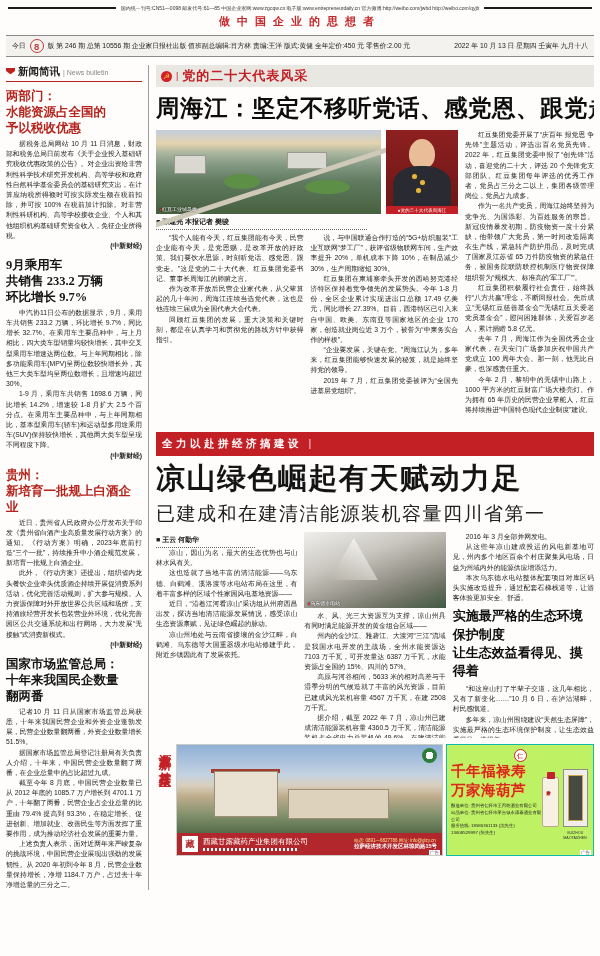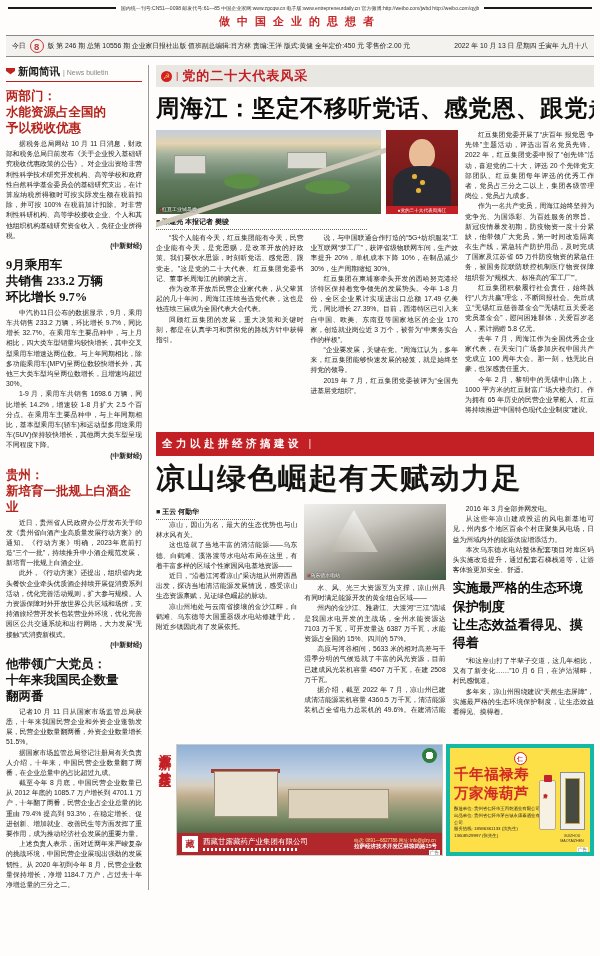--- a/index.html
+++ b/index.html
@@ -93,21 +93,21 @@
   .tibet-bar{background:#b1272b;color:#fff;padding:3px 5px;display:flex;gap:5px;align-items:center}
   .tibet-sq{width:16px;height:16px;background:#fff;color:#b1272b;font-size:9px;font-weight:900;text-align:center;
             line-height:16px;flex:none}
   .tibet-txt{min-width:0}
   .tibet-co{font-size:7.5px;font-weight:normal;white-space:nowrap}
   .tibet-script{height:3px;margin-top:1px;background:repeating-linear-gradient(90deg,#fff 0 2px,transparent 2px 4px);width:90%}
   .tibet-right{margin-left:auto;text-align:left;flex:none}
   .tibet-tel{font-size:4.5px;color:#ffe08a;white-space:nowrap}
   .tibet-addr{font-size:5.5px;font-weight:bold;white-space:nowrap}
   .adlabel{position:absolute;right:2px;bottom:0;font-size:4.5px;color:#666;background:#fff;padding:0 1px}
-  .liquor{width:148px;flex:none;border:4px solid #14b8a6;background:#fde047;position:relative;padding:4px 4px 2px;overflow:hidden}
+  .liquor{width:148px;flex:none;border:1px solid #14b8a6;background:#bef264;position:relative;padding:4px 4px 2px;overflow:hidden}
   .lq-logo{width:13px;height:13px;border:1.5px solid #c22;border-radius:50%;margin:0 auto;color:#c22;font-size:6px;
            text-align:center;line-height:13px;font-weight:bold;background:#fff}
   .lq-line{color:#d42b20;font-weight:900;font-size:14.5px;letter-spacing:0.5px;font-family:"Liberation Serif",serif;
            text-shadow:0.6px 0.6px 0 #f3cf52;white-space:nowrap}
   .lq-info{font-size:4.4px;line-height:1.55;color:#222;margin-top:3px;width:92px}
   .lq-bottles{position:absolute;right:5px;top:24px;display:flex;gap:4px;align-items:flex-end}
   .bottle{width:17px;height:50px;background:#f6f1e2;border:1px solid #b9ab8a;border-radius:2px;position:relative}
   .bottle::before{content:"";position:absolute;left:4px;top:-6px;width:8px;height:7px;background:#c22230;border-radius:1px}
   .bottle .blab{position:absolute;left:3px;top:9px;writing-mode:vertical-rl;text-orientation:upright;font-size:4px;
                 color:#b5231d;font-weight:bold;letter-spacing:0.5px}
@@ -169,21 +169,21 @@
         <div class="sb-title red">贵州：
 新培育一批规上白酒企业</div>
         <div class="bt">
             <p>近日，贵州省人民政府办公厅发布关于印发《贵州省白酒产业高质量发展行动方案》的通知。《行动方案》明确，2023年底前打造“三个一批”，持续推升中小酒企规范发展，新培育一批规上白酒企业。</p>
             <p>此外，《行动方案》还提出，组织省内龙头餐饮企业牵头优质酒企持续开展促消费系列活动，优化完善活动规则，扩大参与规模。人力资源保障对外开放世界公共区域和场所，支持酒旅经营开发长包装营业外环境，优化完善园区公共交通系统和出行网络，大力发展“无接触”式消费新模式。</p>
           </div>
         <div class="credit">(中新财经)</div>
       </div>
 
       <div class="sb-art">
-        <div class="sb-title">他带领广大党员：
+        <div class="sb-title">国家市场监管总局：
 十年来我国民企数量
 翻两番</div>
         <div class="bt">
             <p>记者10 月 11 日从国家市场监管总局获悉，十年来我国民营企业和外资企业蓬勃发展，民营企业数量翻两番，外资企业数量增长 51.5%。</p>
             <p>据国家市场监管总局登记注册局有关负责人介绍，十年来，中国民营企业数量翻了两番，在企业总量中的占比超过九成。</p>
             <p>截至今年 8 月底，中国民营企业数量已从 2012 年底的 1085.7 万户增长到 4701.1 万户，十年翻了两番，民营企业占企业总量的比重由 79.4% 提高到 93.3%，在稳定增长、促进创新、增加就业、改善民生等方面发挥了重要作用，成为推动经济社会发展的重要力量。</p>
             <p>上述负责人表示，面对近两年来严峻复杂的挑战环境，中国民营企业展现出强劲的发展韧性。从 2020 年初到今年 8 月，民营企业数量保持增长，净增 1184.7 万户，占过去十年净增总量的三分之二。</p>
           </div>
 
       </div>
@@ -244,20 +244,21 @@
             </div>
         </div>
       </div>
 
       <div class="sec2">
         <div class="banner">
           <span>全力以赴拼经济搞建设</span>
           <span class="bar">|</span>
         </div>
         <div class="h2">凉山绿色崛起有天赋动力足</div>
+        <div class="h2sub">已建成和在建清洁能源装机容量四川省第一</div>
 
         <div class="sec2-cols">
           <div class="col">
             <div class="byline">■ 王云 何勤华</div>
             <div class="bt">
                 <p>凉山，因山为名，最大的生态优势也与山林水风有关。</p>
                 <p>这也造就了当地丰富的清洁能源——乌东德、白鹤滩、溪洛渡等水电站布局在这里，有着丰富多样的区域个性家园风电基地资源——</p>
                 <p>近日，“沿着江河看凉山”采访组从州府西昌出发，探访当地清洁能源发展情况，感受凉山生态资源禀赋，见证绿色崛起的脉动。</p>
               </div>
             <div class="bt">

